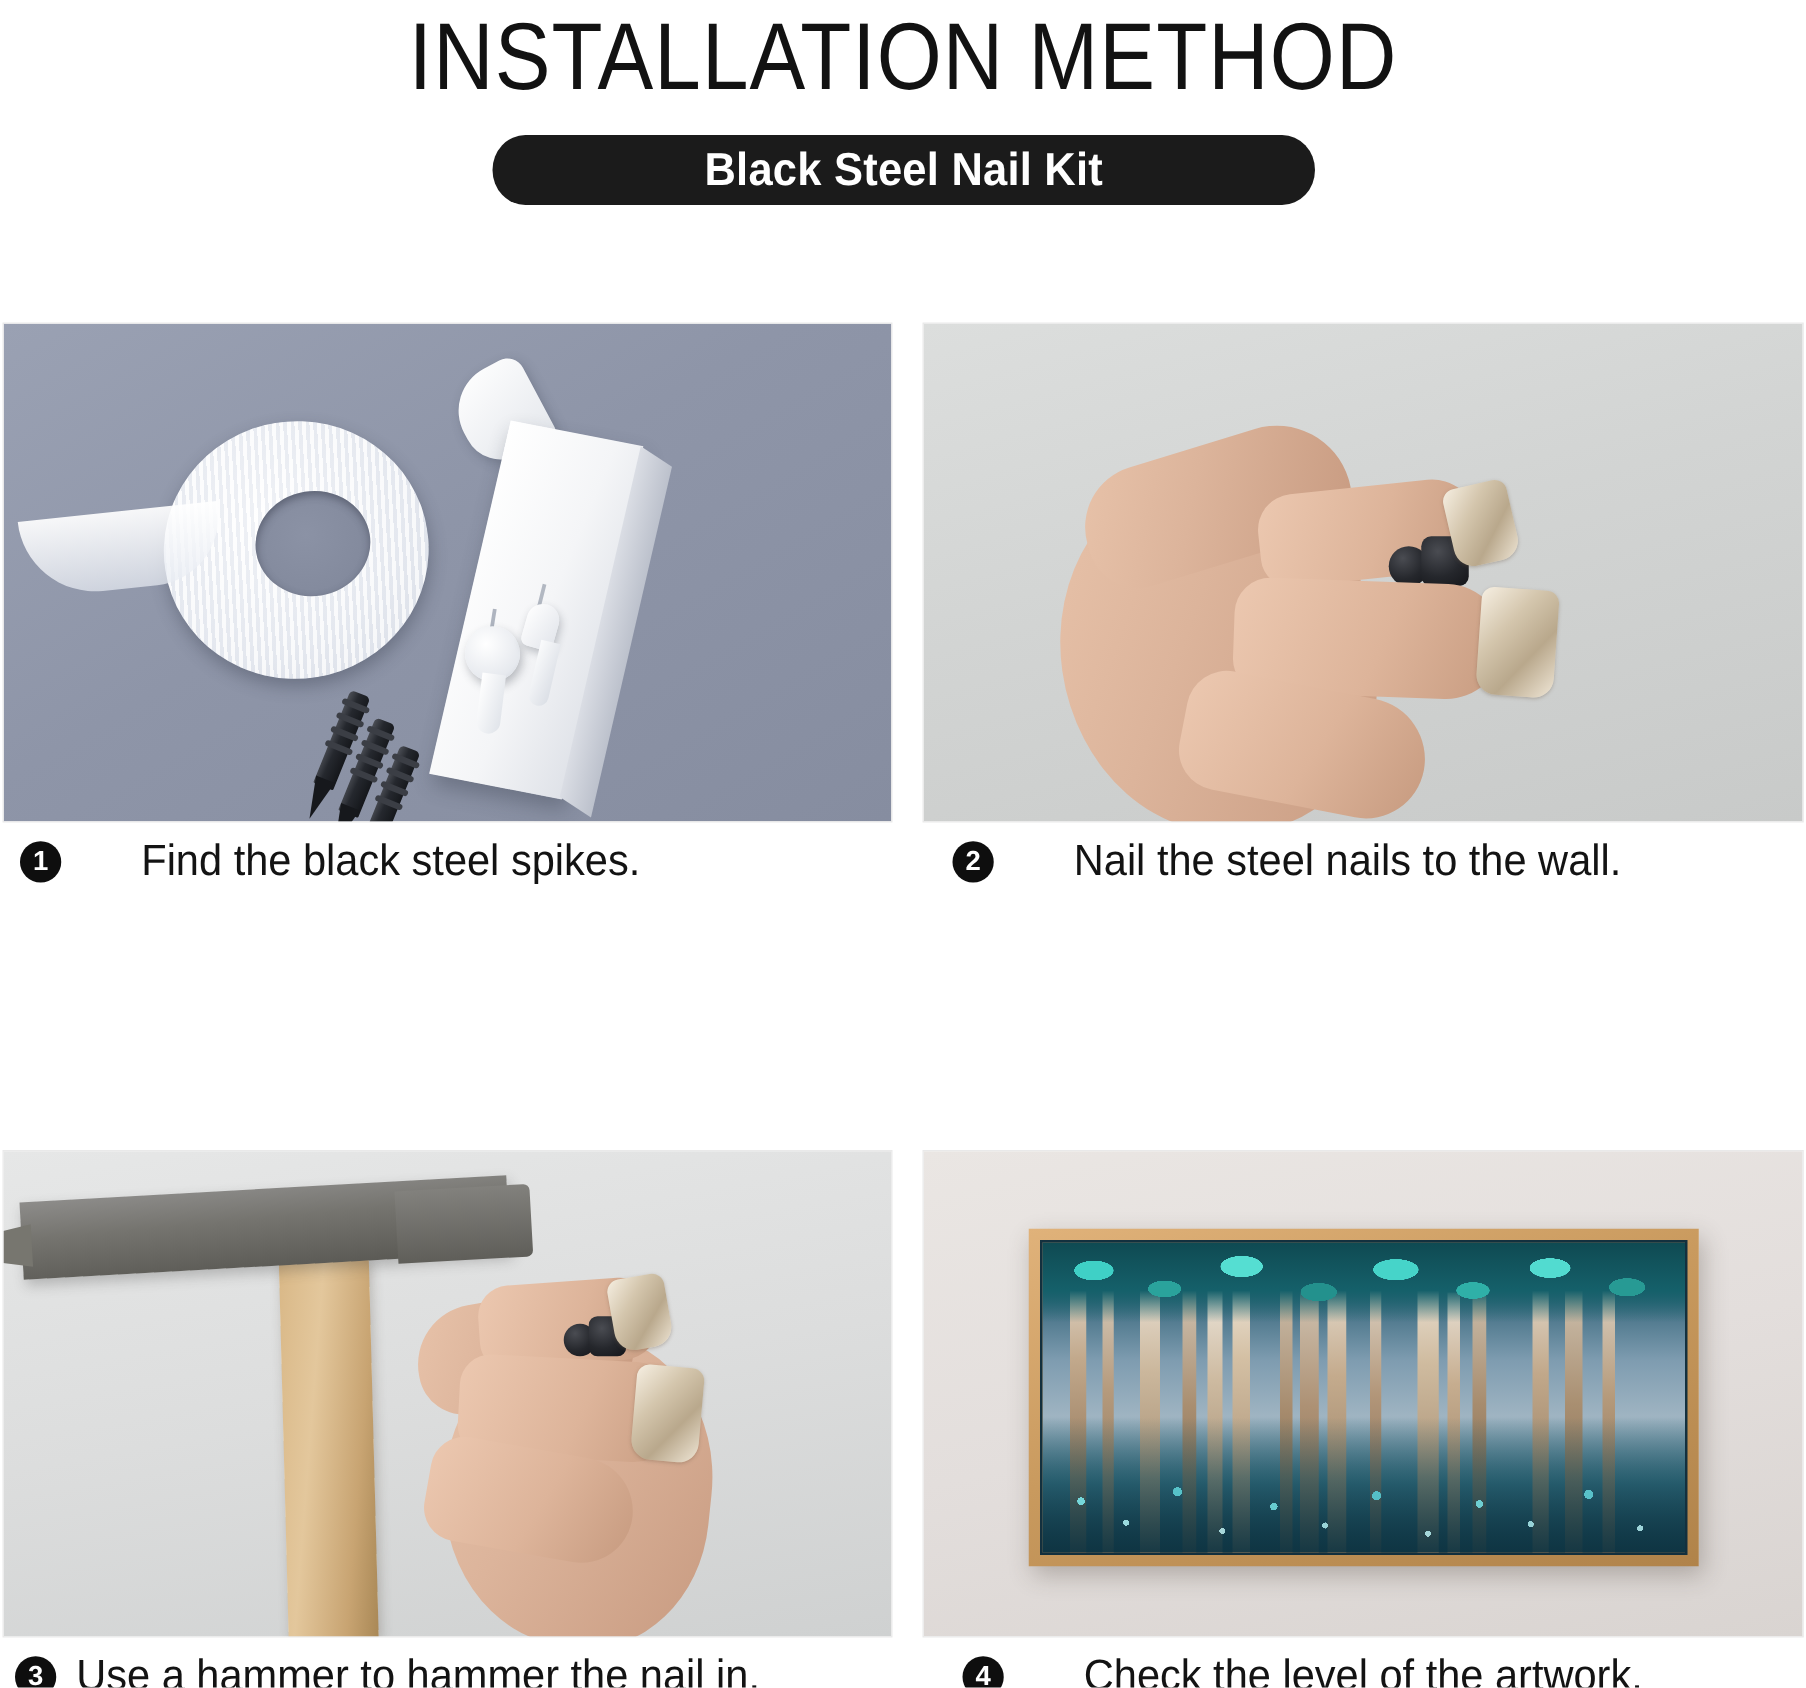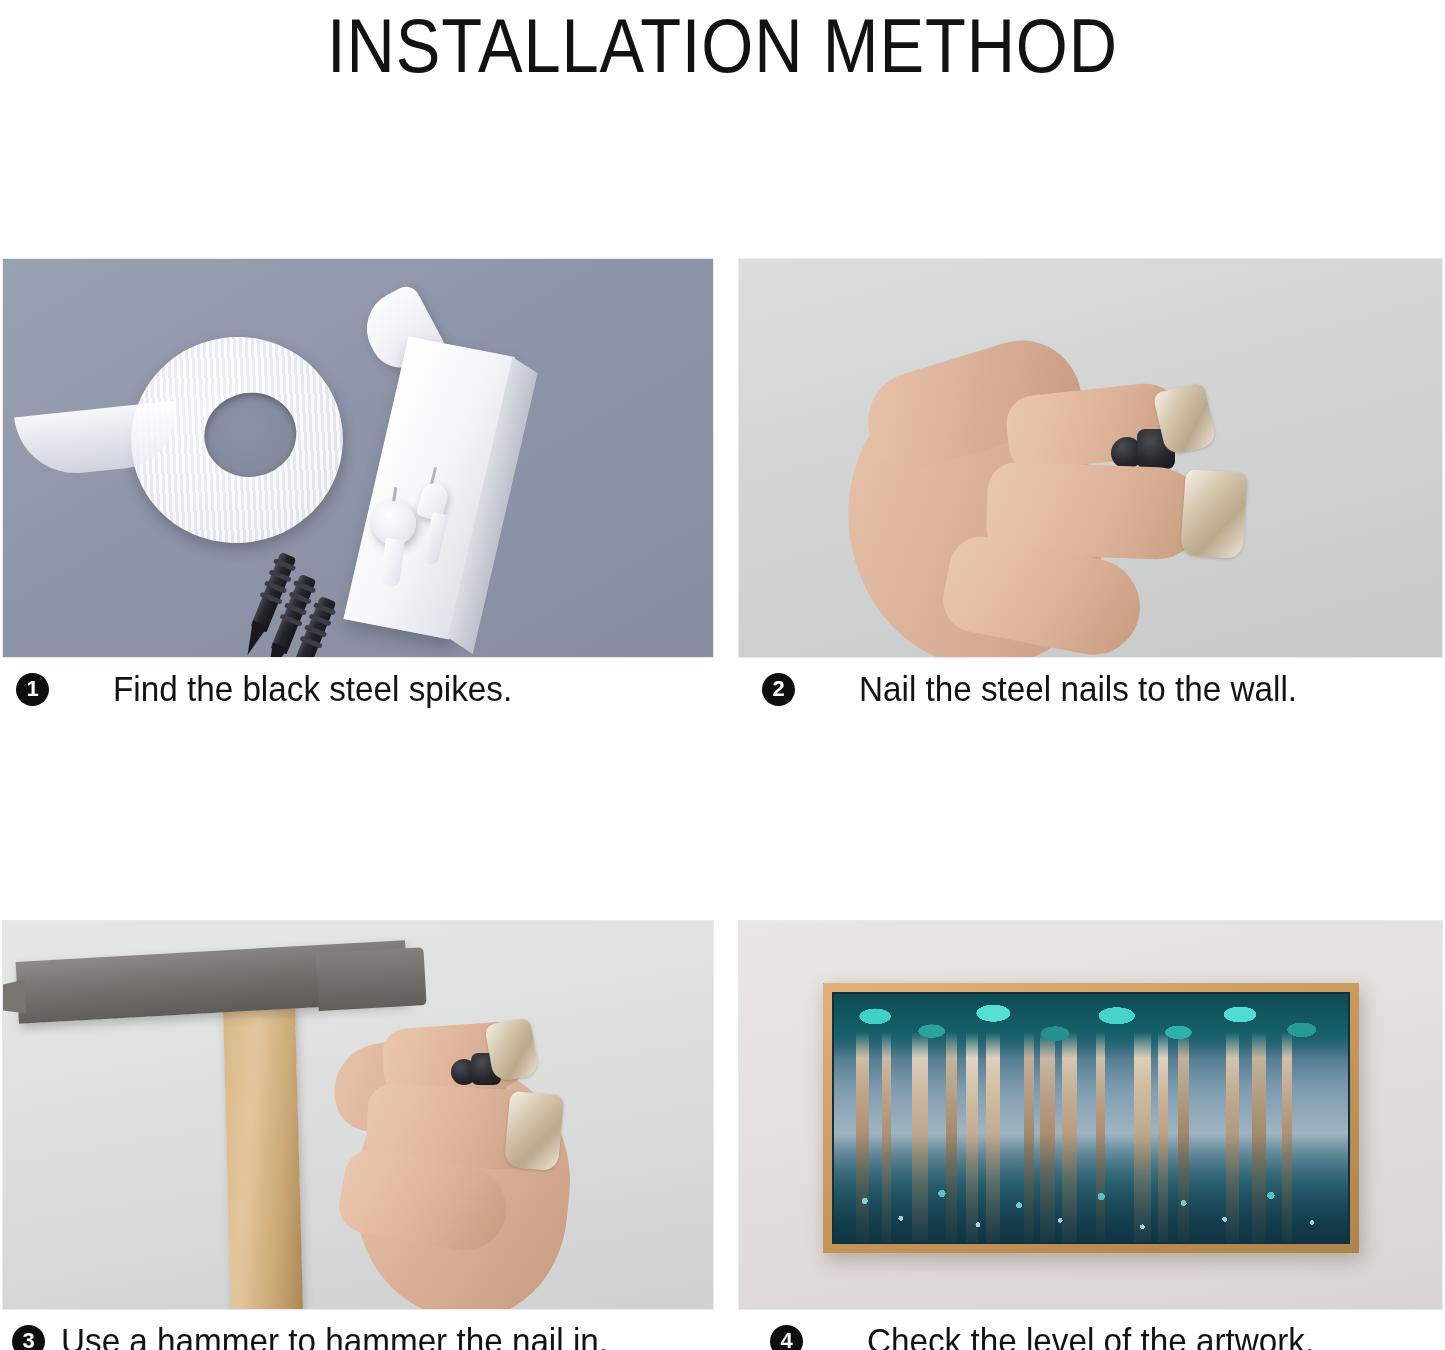--- a/index.html
+++ b/index.html
@@ -367,20 +367,23 @@
       radial-gradient(circle 6px at 85% 57%, rgba(95,205,212,.9) 0 60%, transparent 61%),
       radial-gradient(circle 4px at 93% 82%, rgba(182,239,242,.85) 0 60%, transparent 61%),
       linear-gradient(180deg, rgba(18,70,86,0) 0%, rgba(20,74,88,.55) 45%, rgba(14,52,66,.92) 100%);
   }
 </style>
 </head>
 <body>
 
 <div class="header">
   <h1 class="main-title">INSTALLATION METHOD</h1>
+  <div class="pill-wrap">
+    <div class="subtitle-pill">Black Steel Nail Kit</div>
+  </div>
 </div>
 
 <div class="grid">
 
   <div class="row">
 
     <div class="cell left">
       <div class="photo r1 p1">
         <div class="tape-roll">
           <div class="tape-hole"></div>

